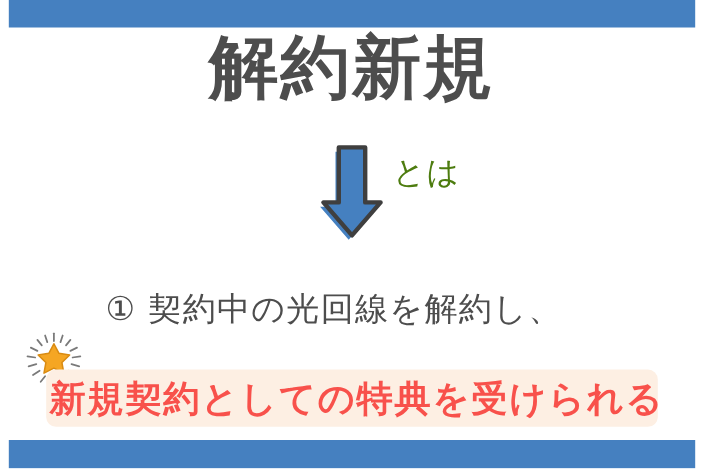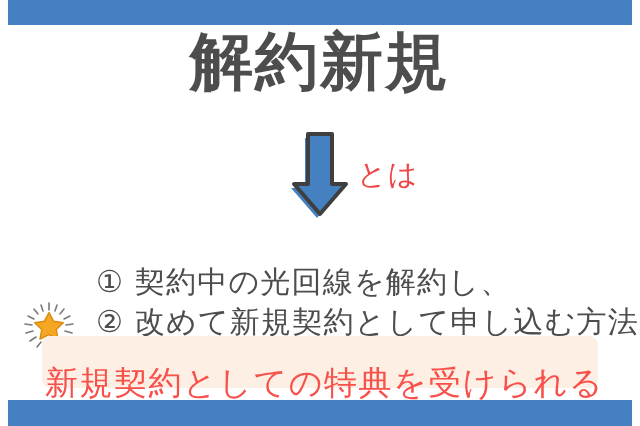--- a/index.html
+++ b/index.html
@@ -62,23 +62,23 @@
   #down-arrow {
     position: absolute;
     left: 288px;
     top: 0px;
     width: 66px;
     height: 92px;
   }
   #toha {
     position: absolute;
     left: 357px;
-    top: 32px;
+    top: 14px;
     font-size: 29px;
-    color: #ef4444;
+    color: #4d7c0f;
     letter-spacing: 1px;
     line-height: 1;
     white-space: nowrap;
   }
 
   
   #def-list {
     position: absolute;
     left: 96px;
     top: 222px;
@@ -111,26 +111,25 @@
     height: 52px;
     background: #fdefe3;
     border-radius: 9px;
   }
   #benefit-text {
     position: absolute;
     left: 45px;
     top: 343px;
     width: 560px;
     font-size: 33px;
-    font-weight: normal;
+    font-weight: bold;
     color: #f8514b;
     letter-spacing: 1.5px;
     line-height: 1.2;
     white-space: nowrap;
-    margin-top: 20px;
   }
 </style>
 </head>
 <body>
 
 <div id="slide">
 
   <div class="bar" id="bar-top"></div>
 
   <div id="title">解約新規</div>
@@ -144,21 +143,20 @@
 
         <path d="M20 6 L44 6 L44 56 L58 56 L32 86 L6 56 L20 56 Z" fill="#4580c0" stroke="#3f3f3f" stroke-width="4" stroke-linejoin="round"></path>
       </svg>
     </div>
 
     <div id="toha">とは</div>
   </div>
 
   <div id="def-list">
     <div class="def-line">① 契約中の光回線を解約し、</div>
-    <div class="def-line">② 改めて新規契約として申し込む方法</div>
   </div>
 
   <div id="star-wrap">
     <svg width="56" height="52" viewBox="0 0 56 52" xmlns="http://www.w3.org/2000/svg">
       <g stroke="#7a7a7a" stroke-width="1.6" stroke-linecap="round">
         <line x1="27" y1="1" x2="27" y2="8"></line>
         <line x1="19" y1="3" x2="21" y2="9"></line>
         <line x1="35" y1="3" x2="33" y2="9"></line>
         <line x1="12" y1="7" x2="16" y2="12"></line>
         <line x1="42" y1="7" x2="38" y2="12"></line>

